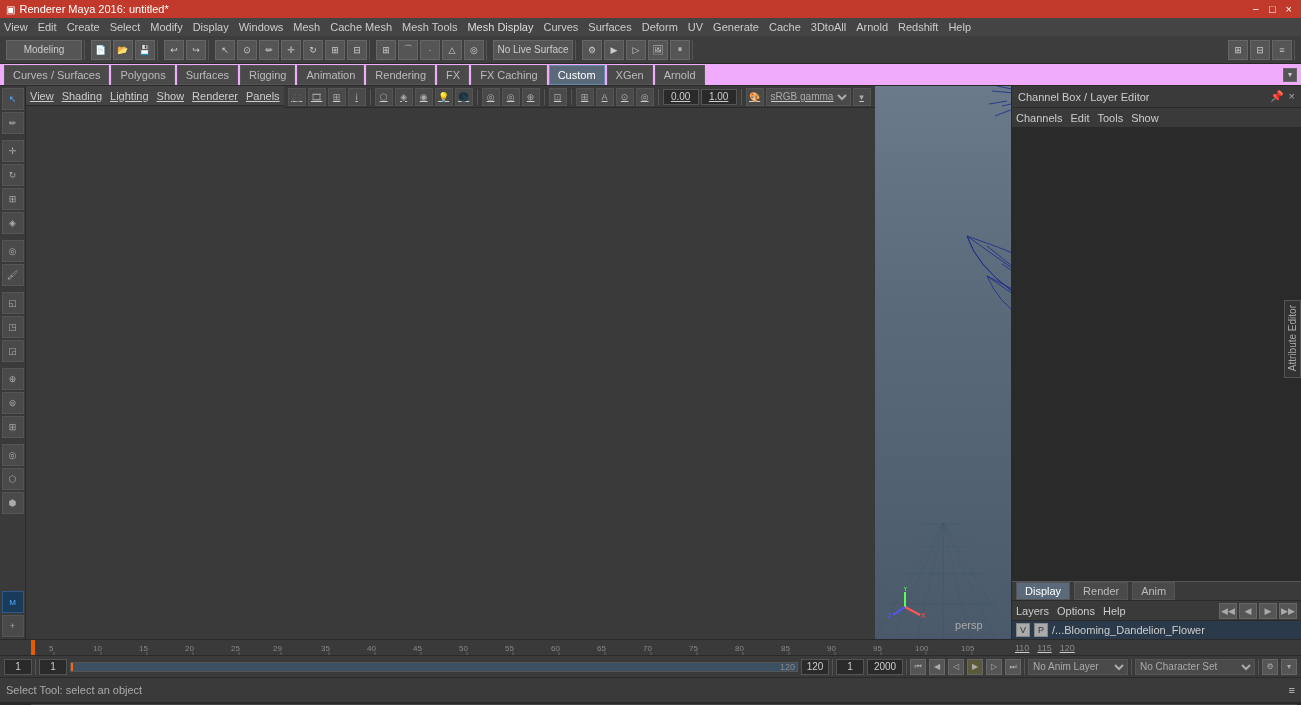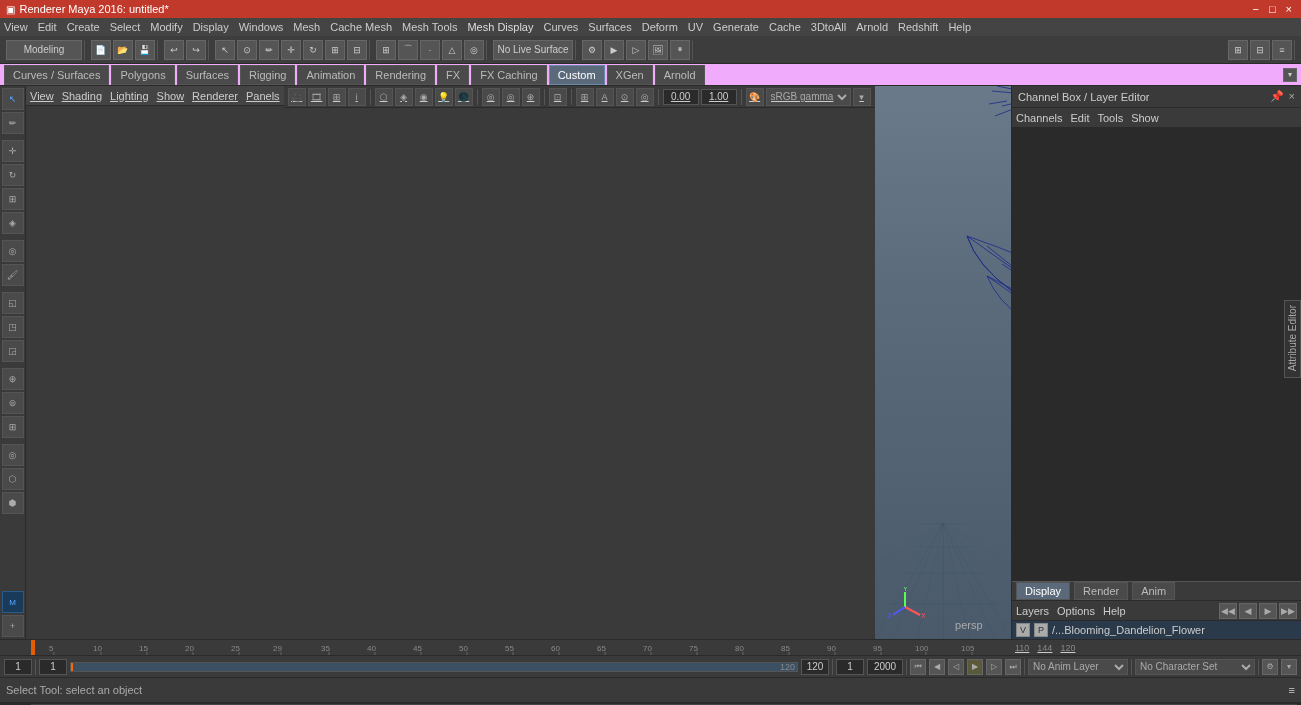--- a/index.html
+++ b/index.html
@@ -547,21 +547,21 @@
           <line x1="941" y1="12" x2="941" y2="16" stroke="#666" stroke-width="1"></line>
         </g>
 
         <rect x="0" y="0" width="4" height="16" fill="#e65c00"></rect>
       </svg>
     </div>
   </div>
   <div style="width:290px;background:#3a3a3a;">
     <div style="display:flex;align-items:center;height:16px;padding:0 4px;gap:8px;text-decoration:underline;">
       <span style="color:#888;font-size:9px;">110</span>
-      <span style="color:#888;font-size:9px;">144</span>
+      <span style="color:#888;font-size:9px;">115</span>
       <span style="color:#888;font-size:9px;">120</span>
     </div>
   </div>
 </div>
 
 <div id="transport-bar" style="height:22px;background:#3a3a3a;display:flex;align-items:center;padding:0 4px;gap:3px;border-top:1px solid #2a2a2a;">
 
   <input class="time-input" type="text" value="1" style="width: 28px;">
   <div style="width:1px;height:16px;background:#555;"></div>
   <input class="time-input" type="text" value="1" style="width: 28px;">

